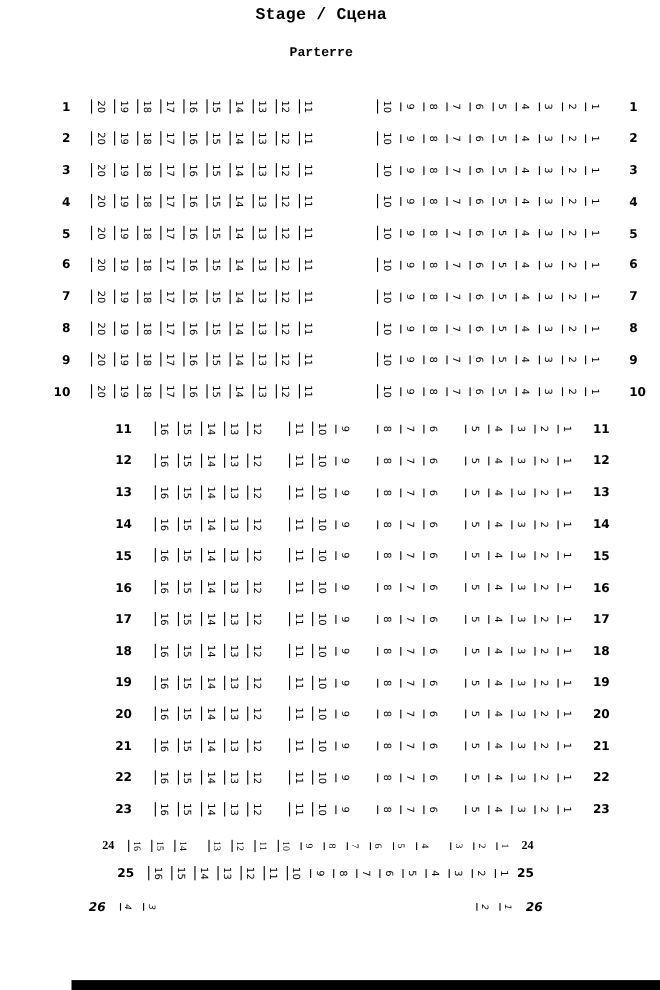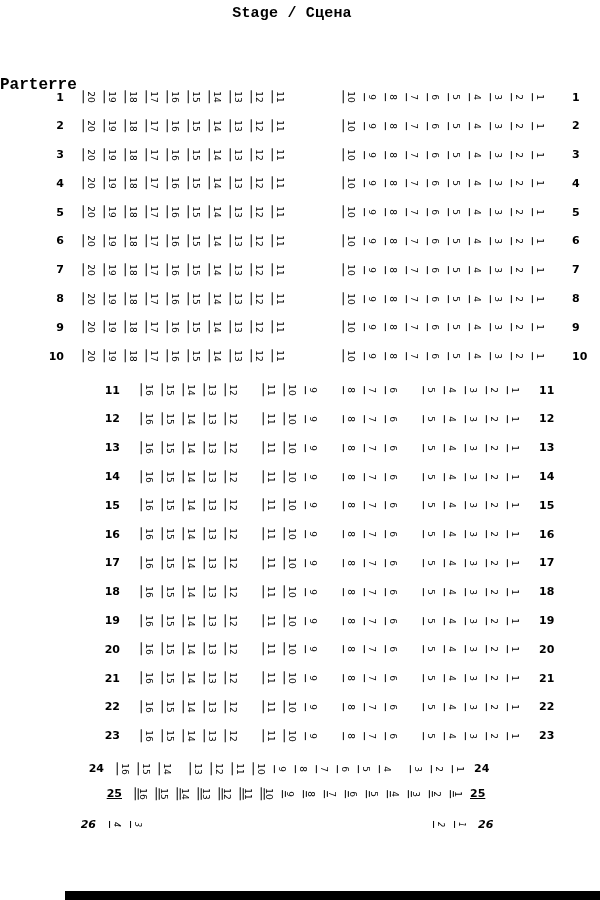--- a/index.html
+++ b/index.html
@@ -3,33 +3,33 @@
 <meta charset="utf-8">
 <style>
   html,body { margin:0; padding:0; }
   body {
     width:600px; height:900px; position:relative; overflow:hidden;
     background:#ffffff; color:#000000;
     font-family:"DejaVu Sans", sans-serif;
   }
   .header { position:absolute; top:0; left:0; right:0; padding-right:16px;font-family:Liberation Mono, monospace; }
   .title { padding-top:5px; font-size:15px; font-weight:bold; text-align:center; letter-spacing:0.2px; }
-  .section { margin-top:54px; font-size:16px; font-weight:bold; text-align:left; }
+  .section { margin-top:19px; font-size:12px; font-weight:bold; text-align:center; }
 
   #seatmap { position:absolute; top:85px; left:0; width:600px; }
 
   .row { height:24px; display:flex; align-items:center; margin-bottom:4.8px; }
   .type-A { margin-left:40px; }
   .type-B { margin-left:76px; }
-  .type-C { margin-left:60px; }
+  .type-C { margin-left:60px;font-family:Liberation Serif, serif; }
   .type-D { margin-left:78px; }
   .type-E { margin-left:52px; }
   .type-A + .type-B { margin-top:10px; }
   .type-B + .type-C { margin-top:9px; }
-  .type-C + .type-D { margin-top:-4px;text-decoration:underline; }
+  .type-C + .type-D { margin-top:-4px; }
   .type-D + .type-E { margin-top:7px;font-style:italic; }
 
   .rlabel { font-size:11px; font-weight:bold; white-space:nowrap; }
   .rlabel.left  { text-align:right; }
   .rlabel.right { text-align:left; }
   .type-A .rlabel.left  { width:24px; margin-right:14px; }
   .type-A .rlabel.right { width:24px; margin-left:24px; }
   .type-B .rlabel.left  { width:44px; margin-right:16px; }
   .type-B .rlabel.right { width:44px; margin-left:16px; }
   .type-C .rlabel.left  { width:44px; margin-right:8px; }

